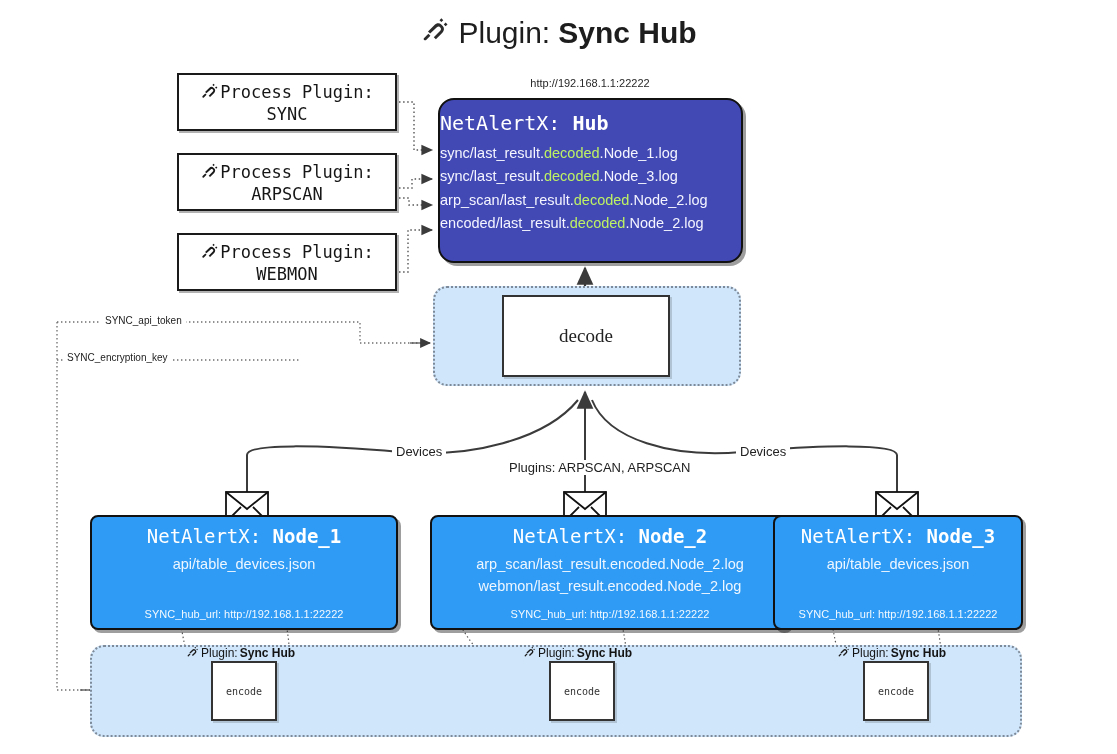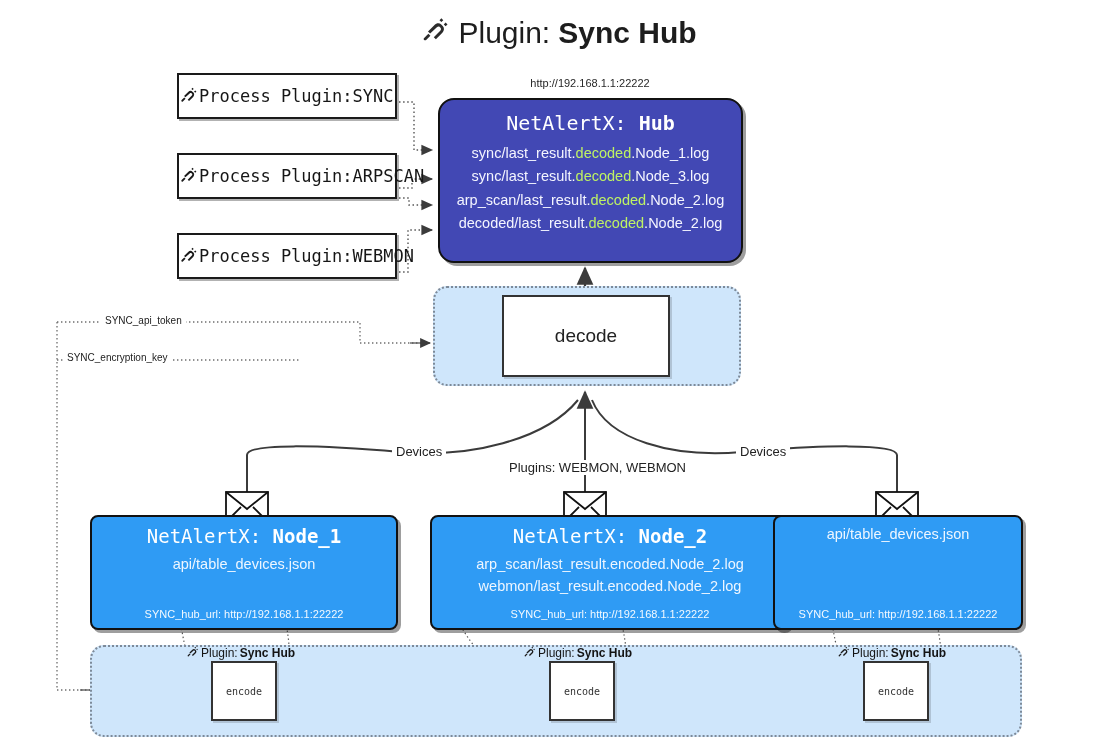--- a/index.html
+++ b/index.html
@@ -13,46 +13,46 @@
          display:flex;align-items:center;justify-content:center;gap:8px;}
   #title .tl-plain{font-weight:400;}
   #title .tl-bold{font-weight:700;}
 
   .plug-ico{display:inline-block;vertical-align:middle;}
 
   
   #hub-url{left:430px;top:77px;width:320px;text-align:center;font-size:11px;color:#272727;}
 
   
-  .pp-box{border:2px solid #1a1a1a;background:#fff;width:220px;height:46px;
+  .pp-box{border:2px solid #1a1a1a;background:#fff;width:220px;height:58px;
           font-family:"DejaVu Sans Mono","Liberation Mono",monospace;font-size:17px;color:#161616;
-          display:flex;flex-direction:row;align-items:center;justify-content:flex-start;
+          display:flex;flex-direction:column;align-items:center;justify-content:center;
           box-shadow:2px 2px 0 rgba(0,0,0,.30);}
   .pp-l1{display:flex;align-items:center;gap:1px;white-space:nowrap;}
   .pp-l2{white-space:nowrap;}
   #pp1{left:177px;top:73px;}
   #pp2{left:177px;top:153px;}
   #pp3{left:177px;top:233px;}
 
   
   #hub{left:438px;top:98px;width:305px;height:165px;background:#4248b4;border:2px solid #111;
        border-radius:16px;box-shadow:3px 3px 0 rgba(0,0,0,.38);
-       display:flex;flex-direction:column;align-items:center;padding-top:11px;}
+       display:flex;flex-direction:column;padding-top:11px;}
   #hub .hub-title{font-family:"DejaVu Sans Mono","Liberation Mono",monospace;font-size:20px;color:#fff;
        white-space:nowrap;margin-bottom:6px;}
   #hub .hub-title b{font-weight:700;}
   .hubline{font-size:14.5px;color:#f4f5ff;white-space:nowrap;line-height:1.0;margin:4.5px 0;}
   .hubline b{font-weight:400;color:#bef264;}
 
   
   #decode-band{left:433px;top:286px;width:308px;height:100px;background:#cfe6fb;
                border:2px dotted #7d8a99;border-radius:14px;}
   #decode-box{left:502px;top:295px;width:168px;height:82px;background:#fff;border:2px solid #333;
               display:flex;align-items:center;justify-content:center;
-              font-family:Liberation Sans, sans-serif;font-size:19px;color:#222;
+              font-family:Liberation Serif, serif;font-size:19px;color:#222;
               box-shadow:2px 2px 0 rgba(0,0,0,.15);}
 
   
   .keylabel{font-size:10px;color:#222;background:#fff;padding:0 4px;white-space:nowrap;}
   #k-token{left:101px;top:315px;}
   #k-enc{left:63px;top:352px;}
 
   
   .edgelabel{font-size:13px;color:#222;background:#fff;padding:0 4px;white-space:nowrap;}
   #lbl-dev-l{left:392px;top:444px;}
@@ -212,33 +212,33 @@
     <div class="hubline">
       <span>sync/last_result.</span><b>decoded</b><span>.Node_1.log</span>
     </div>
     <div class="hubline">
       <span>sync/last_result.</span><b>decoded</b><span>.Node_3.log</span>
     </div>
     <div class="hubline">
       <span>arp_scan/last_result.</span><b>decoded</b><span>.Node_2.log</span>
     </div>
     <div class="hubline">
-      <span>decoded/last_result.</span><b>decoded</b><span>.Node_2.log</span>
+      <span>encoded/last_result.</span><b>decoded</b><span>.Node_2.log</span>
     </div>
   </div>
 
   <div class="node" id="decode-band"></div>
   <div class="node" id="decode-box">decode</div>
 
   <div class="node keylabel" id="k-token">SYNC_api_token</div>
   <div class="node keylabel" id="k-enc">SYNC_encryption_key</div>
 
   <div class="node edgelabel" id="lbl-dev-l">Devices</div>
   <div class="node edgelabel" id="lbl-dev-r">Devices</div>
-  <div class="node edgelabel" id="lbl-plugins">Plugins: WEBMON, WEBMON</div>
+  <div class="node edgelabel" id="lbl-plugins">Plugins: ARPSCAN, ARPSCAN</div>
 
   <svg class="layer">
     <g stroke="#111" stroke-width="1.8" fill="#fff">
       <g>
         <rect x="226" y="492" width="42" height="30"></rect>
         <path d="M226,492 L247,509 L268,492 M226,522 L241,507 M268,522 L253,507" fill="none"></path>
       </g>
       <g>
         <rect x="564" y="492" width="42" height="30"></rect>
         <path d="M564,492 L585,509 L606,492 M564,522 L579,507 M606,522 L591,507" fill="none"></path>
@@ -263,20 +263,24 @@
     <div class="node-title">
       <span>NetAlertX:</span>
       <b>Node_2</b>
     </div>
     <div class="node-line">arp_scan/last_result.encoded.Node_2.log</div>
     <div class="node-line" style="margin-top:6px">webmon/last_result.encoded.Node_2.log</div>
     <div class="node-foot">SYNC_hub_url: http://192.168.1.1:22222</div>
   </div>
 
   <div class="node nodecard" id="n3" style="position:absolute;">
+    <div class="node-title">
+      <span>NetAlertX:</span>
+      <b>Node_3</b>
+    </div>
     <div class="node-line">api/table_devices.json</div>
     <div class="node-foot">SYNC_hub_url: http://192.168.1.1:22222</div>
   </div>
 
   <div class="node" id="bottom-band"></div>
 
   <div class="plugtag" id="pt1">
     <span class="plug-ico">
       <svg width="13" height="13" viewBox="0 0 24 24">
           <g fill="#1b1b1b">

